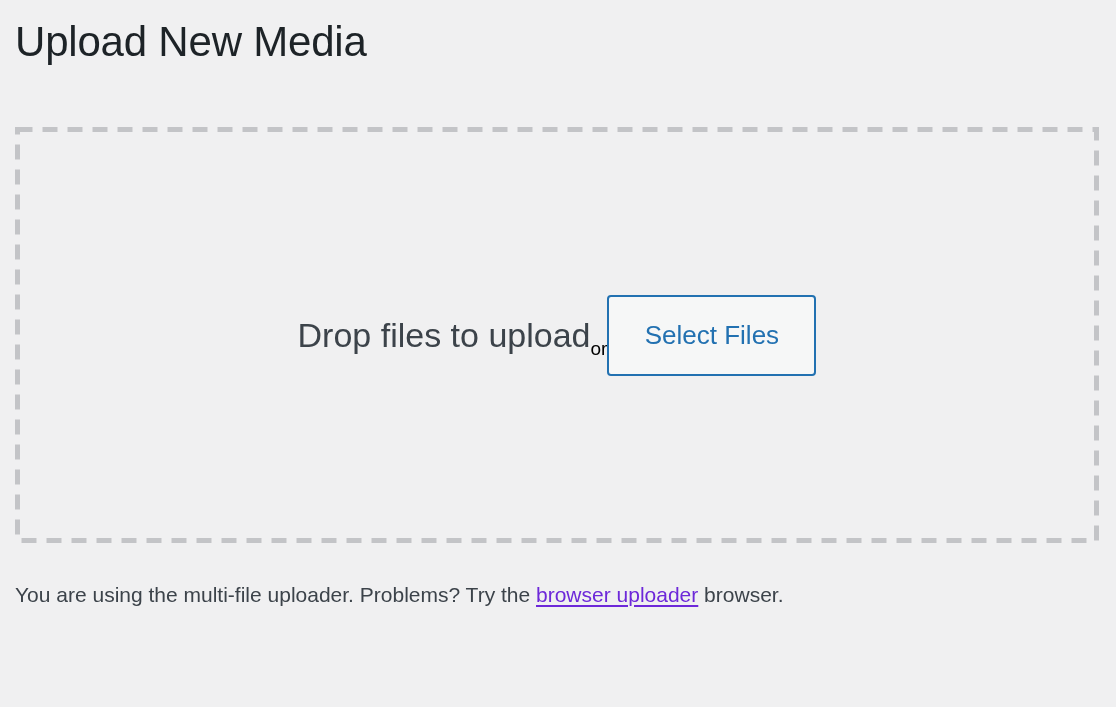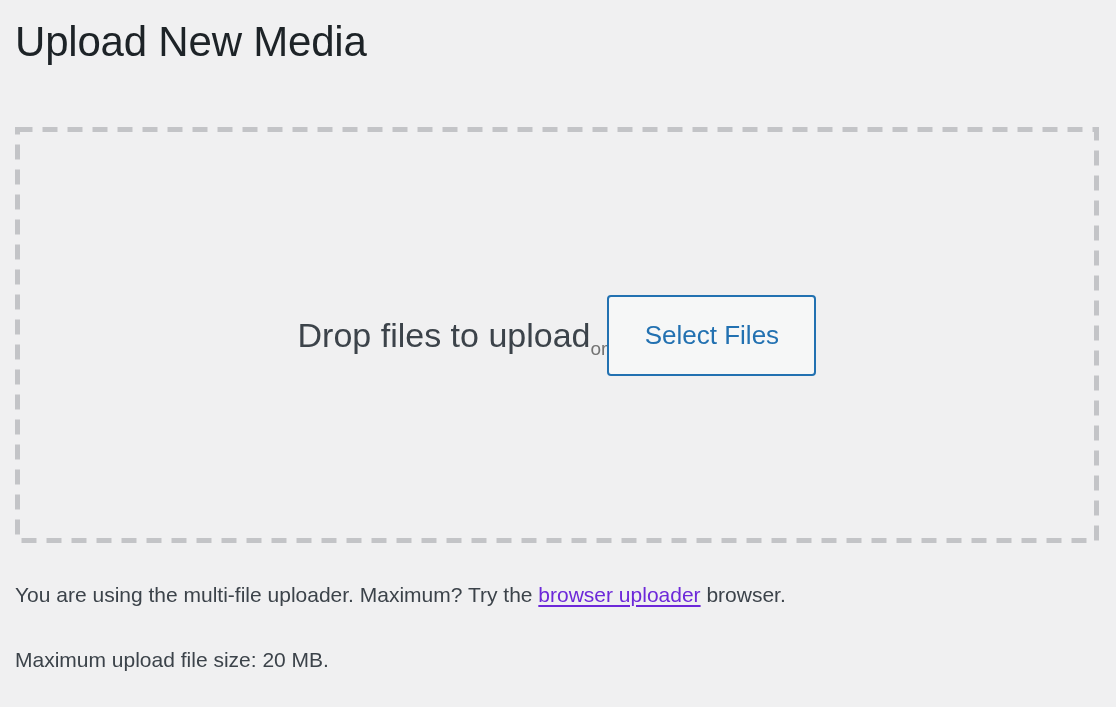--- a/index.html
+++ b/index.html
@@ -68,21 +68,21 @@
     font-weight: 400;
     color: #3c434a;
     margin: 0 0 0 0;
     text-align: center;
     white-space: nowrap;
   }
 
   .drop-or {
     font-size: 19px;
     line-height: 1.4;
-    color: #737373;
+    color: #000000;
     margin: 28px 0 0 0;
     text-align: center;
   }
 
   .select-files-button {
     display: inline-flex;
     align-items: center;
     justify-content: center;
     box-sizing: border-box;
     width: 209px;
@@ -145,17 +145,16 @@
 
     <div class="drop-zone-inner">
       <p class="drop-headline">Drop files to upload</p>
 
       <p class="drop-or">or</p>
 
       <button type="button" class="select-files-button">Select Files</button>
     </div>
   </div>
 
-  <p class="uploader-note"><span>You are using the multi-file uploader. Maximum? Try the </span><a class="browser-uploader-link">browser uploader</a><span> browser.</span></p>
+  <p class="uploader-note"><span>You are using the multi-file uploader. Problems? Try the </span><a class="browser-uploader-link">browser uploader</a><span> browser.</span></p>
 
-  <p class="max-size-note">Maximum upload file size: 20 MB.</p>
 
 </div>
 
 </body></html>

